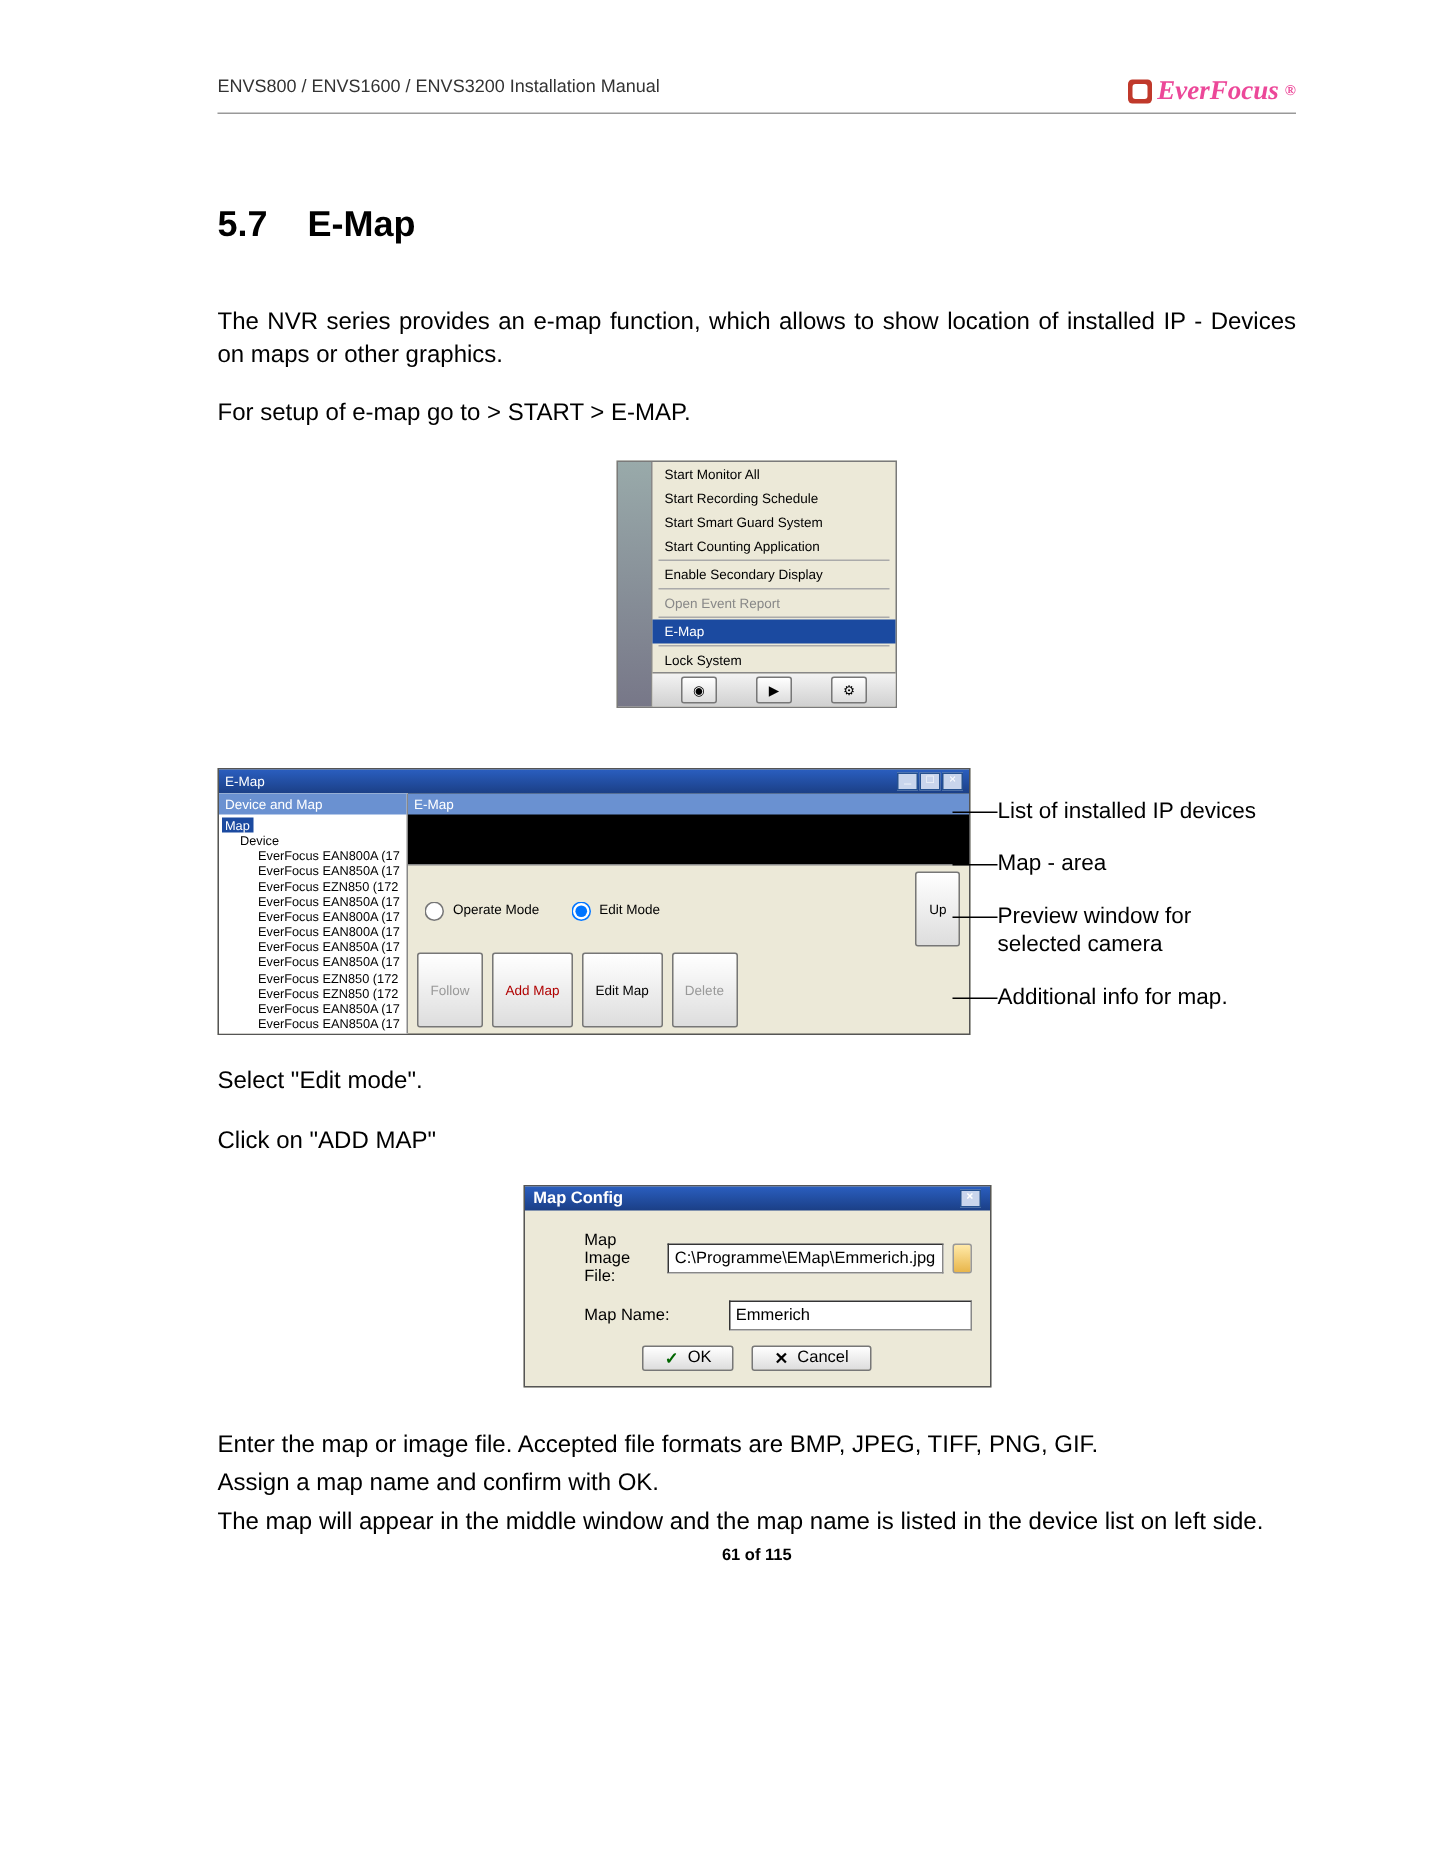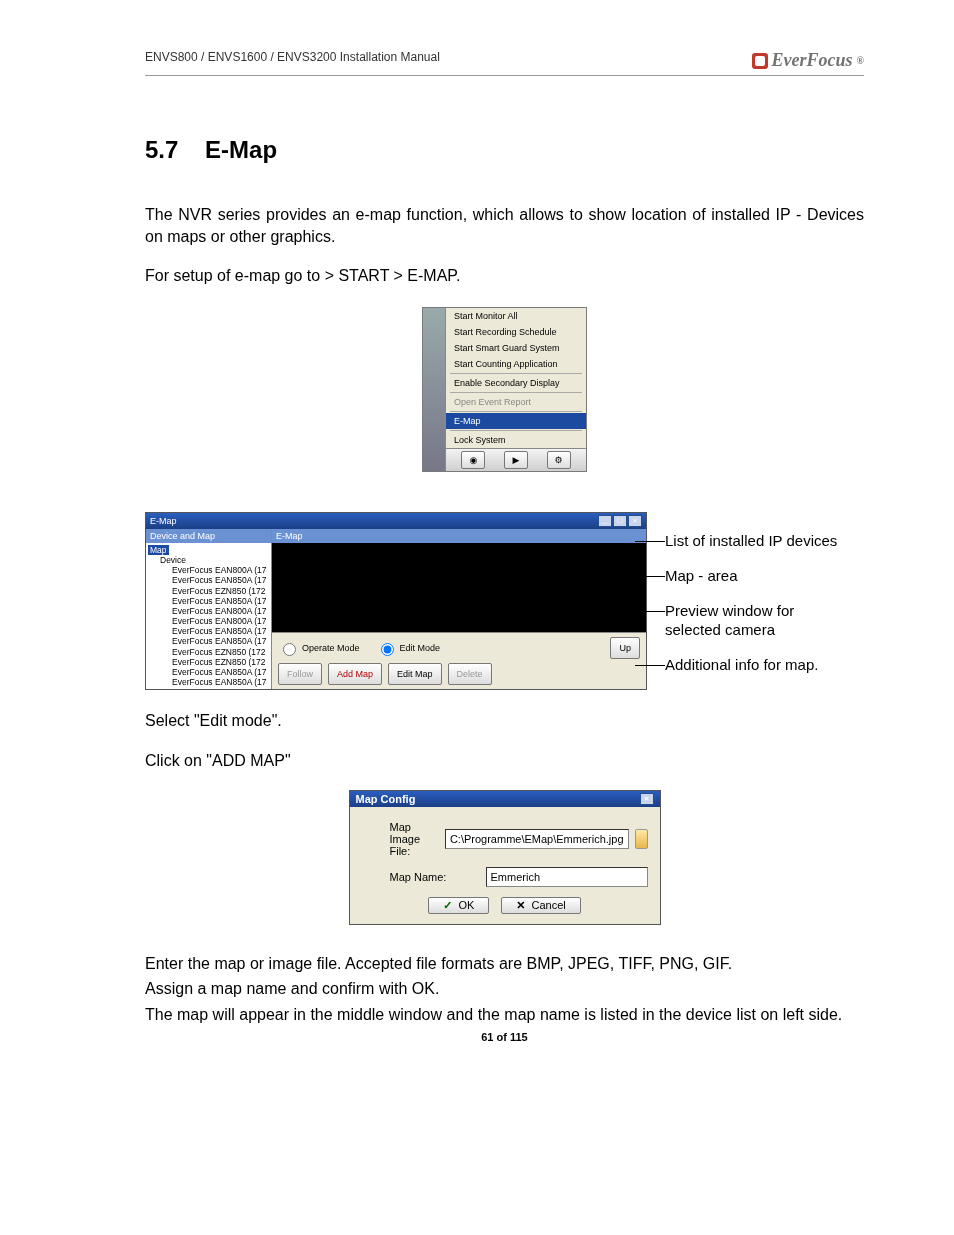--- a/index.html
+++ b/index.html
@@ -26,21 +26,21 @@
   }
   .header-left {
     font-size: 12px;
     color: #333;
   }
   .header-right {
     font-family: "Times New Roman", serif;
     font-style: italic;
     font-weight: bold;
     font-size: 18px;
-    color: #737373;
+    color: #ec4899;
     display: inline-flex;
     align-items: center;
     gap: 4px;
   }
   .logo-mark {
     display: inline-block;
     width: 16px;
     height: 16px;
     background: #c0392b;
     border-radius: 3px;
@@ -78,21 +78,21 @@
     border: 1px solid #7a7a7a;
     font-size: 9px;
     background: #ece9d8;
   }
   .menu-side {
     width: 22px;
     background: linear-gradient(#9aa, #778);
     border-right: 1px solid #888;
   }
   .menu-list {
-    width: 140px;
+    width: 162px;
     display: flex;
     flex-direction: column;
   }
   .menu-item {
     padding: 3px 8px;
   }
   .menu-item.disabled { color: #888; }
   .menu-sep { border-top: 1px solid #aaa; margin: 1px 4px; }
   .menu-item.selected {
     background: #1b4aa0;
@@ -171,21 +171,21 @@
     flex-direction: column;
     gap:4px;
     border-top:1px solid #888;
   }
   .radio-row { display:flex; gap:16px; align-items:center;}
   .radio-row label { display:flex; align-items:center; gap:3px; }
   .btn-row { display:flex; gap:6px; align-items:center; }
   .btn95 {
     border: 1px solid #777;
     background: linear-gradient(#fff,#ddd);
-    padding: 5px 8px;
+    padding: 19px 8px;
     border-radius: 2px;
     font-size: 9px;
   }
   .btn95.disabled { color:#999; }
   .btn95.red { color:#b00000; }
   .right-info {
     background:#ece9d8;
     color:#000;
     border-top:1px solid #888;
     padding:2px 4px;

